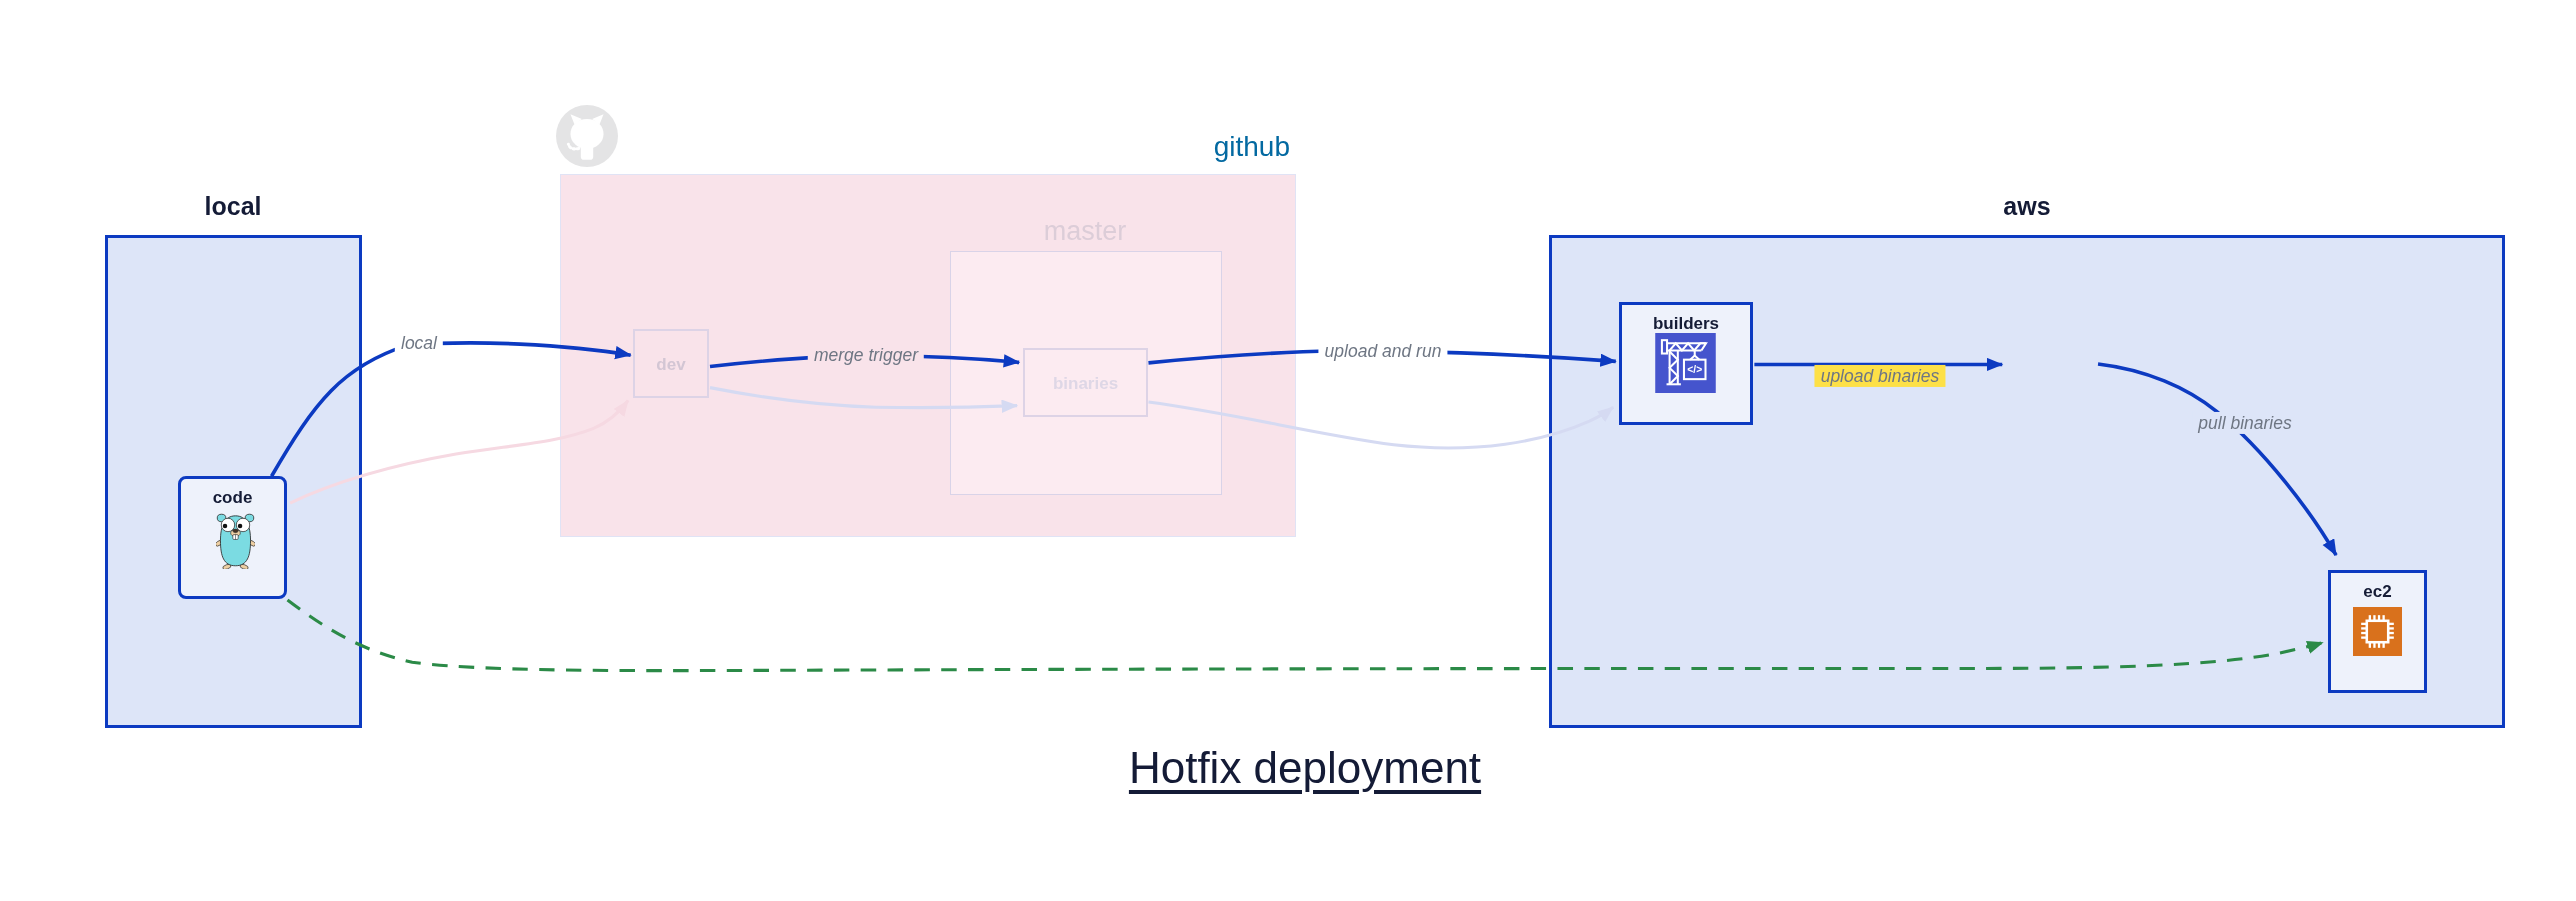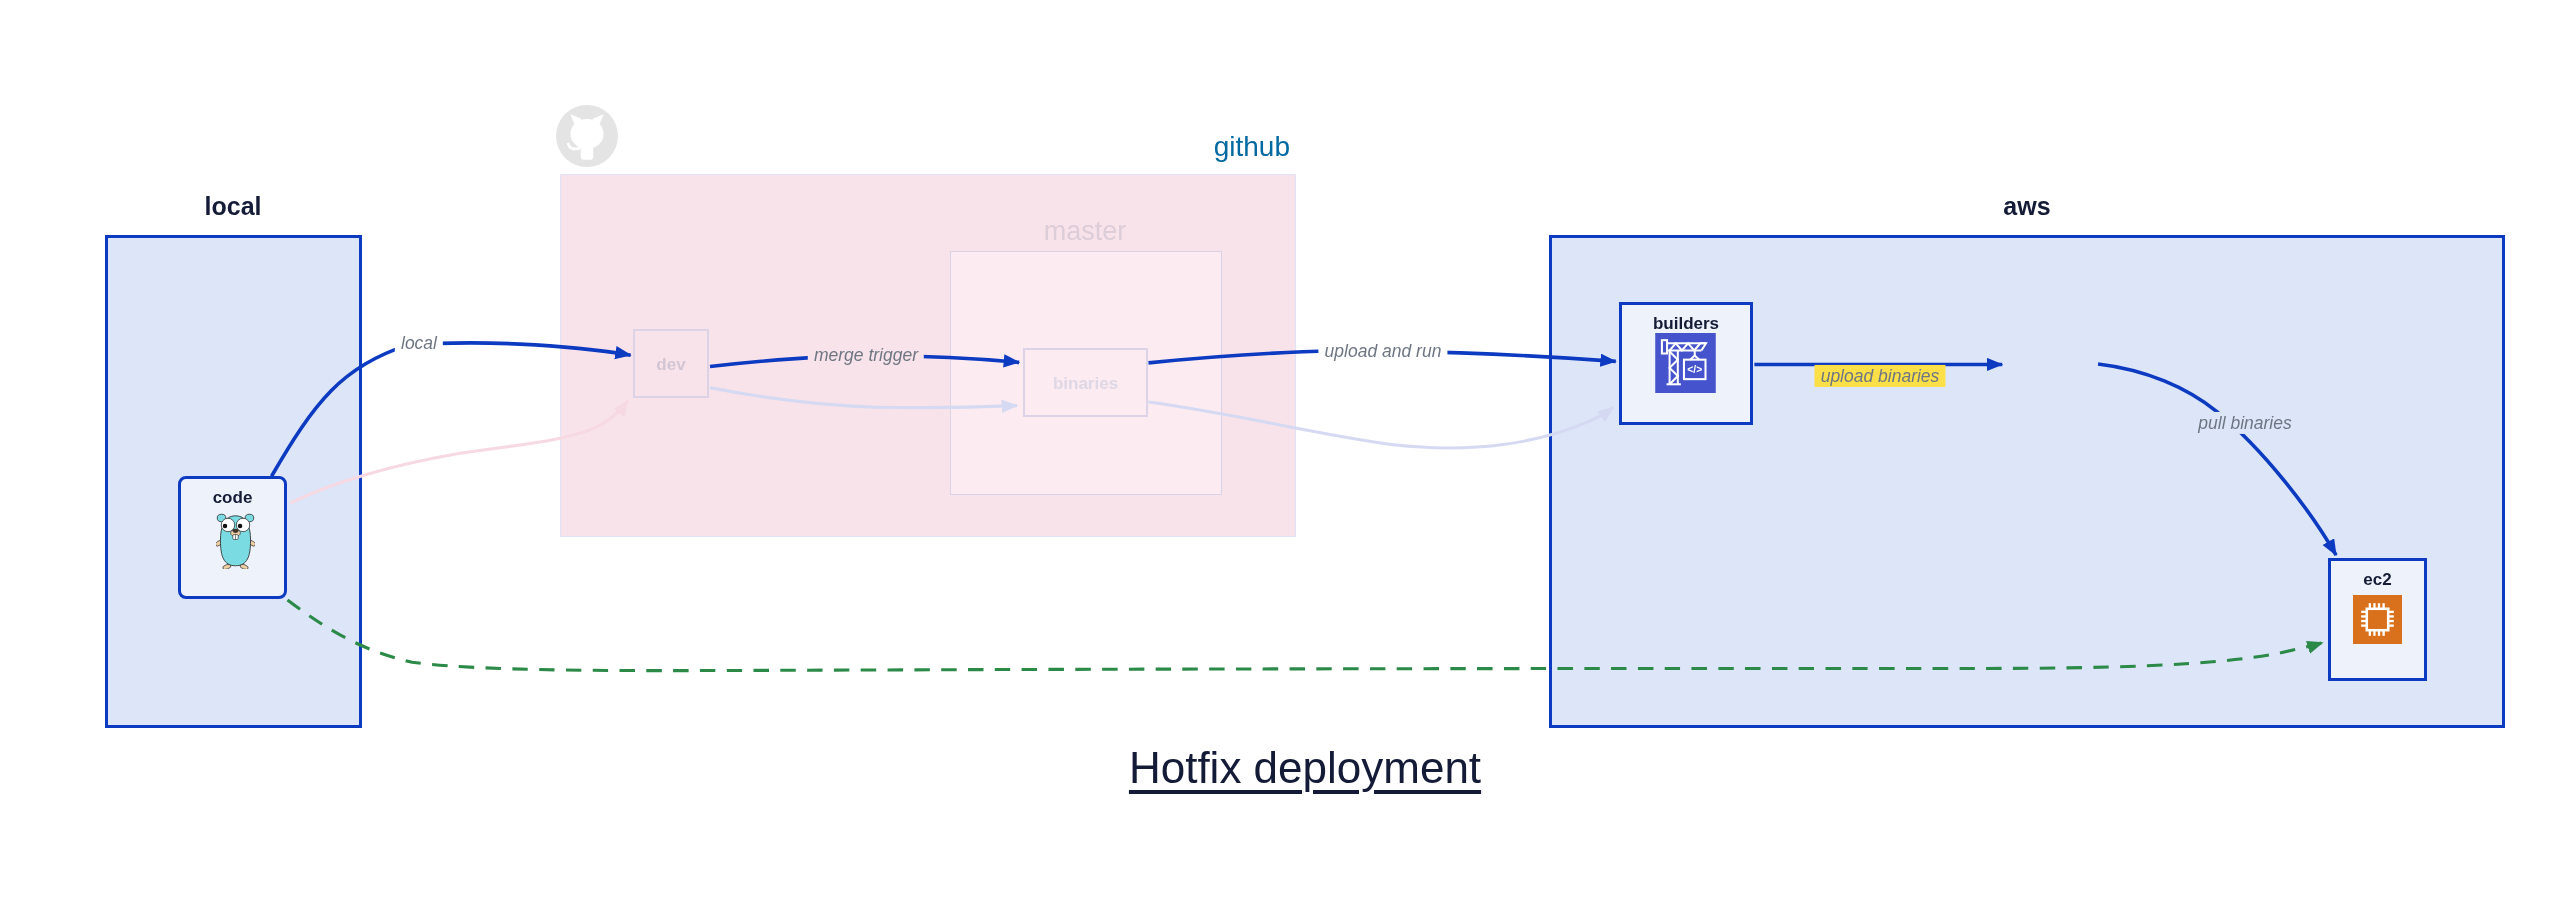--- a/index.html
+++ b/index.html
@@ -9,21 +9,21 @@
   .container{position:absolute;box-sizing:border-box;}
   #local-box   {left:105px;top:235px;width:257px;height:493px;background:#dde5f8;border:3.6px solid #0c3ac1;}
   #aws-box     {left:1549px;top:235px;width:956px;height:493px;background:#dde5f8;border:3.6px solid #0c3ac1;}
   #github-box  {left:560px;top:174px;width:736px;height:363px;background:#f9e3ea;border:1.5px solid #e0e3f5;}
   #master-box  {left:950px;top:251px;width:272px;height:244px;background:#fcebf1;border:1.5px solid #d9d3e8;}
   
   .node{position:absolute;box-sizing:border-box;background:#eef2fb;border:3.1px solid #0c3ac1;}
   #code-node     {left:178px;top:476px;width:109px;height:123px;border-radius:8px;}
   #builders-node {left:1619px;top:302px;width:134px;height:123px;}
   #s3-node       {left:2006px;top:302px;width:91px;height:123px;}
-  #ec2-node      {left:2328px;top:558px;width:99px;height:123px;}
+  #ec2-node      {left:2328px;top:570px;width:99px;height:123px;}
   .node-faded{position:absolute;box-sizing:border-box;background:transparent;border:2.1px solid #ddd3e6;}
   #dev-node      {left:633px;top:329px;width:76px;height:69px;}
   #workflows-node{left:1023px;top:348px;width:125px;height:69px;}
   
   .node-label{position:absolute;left:0;right:0;top:9.3px;text-align:center;
               font-size:17px;font-weight:700;color:#151c36;}
   .node-label-faded-dev{position:absolute;left:0;right:0;top:24px;text-align:center;
               font-size:17px;font-weight:700;color:#d3c6d4;}
   .node-label-faded-wf{position:absolute;left:0;right:0;top:24px;text-align:center;
               font-size:17px;font-weight:700;color:#ded7e6;}

